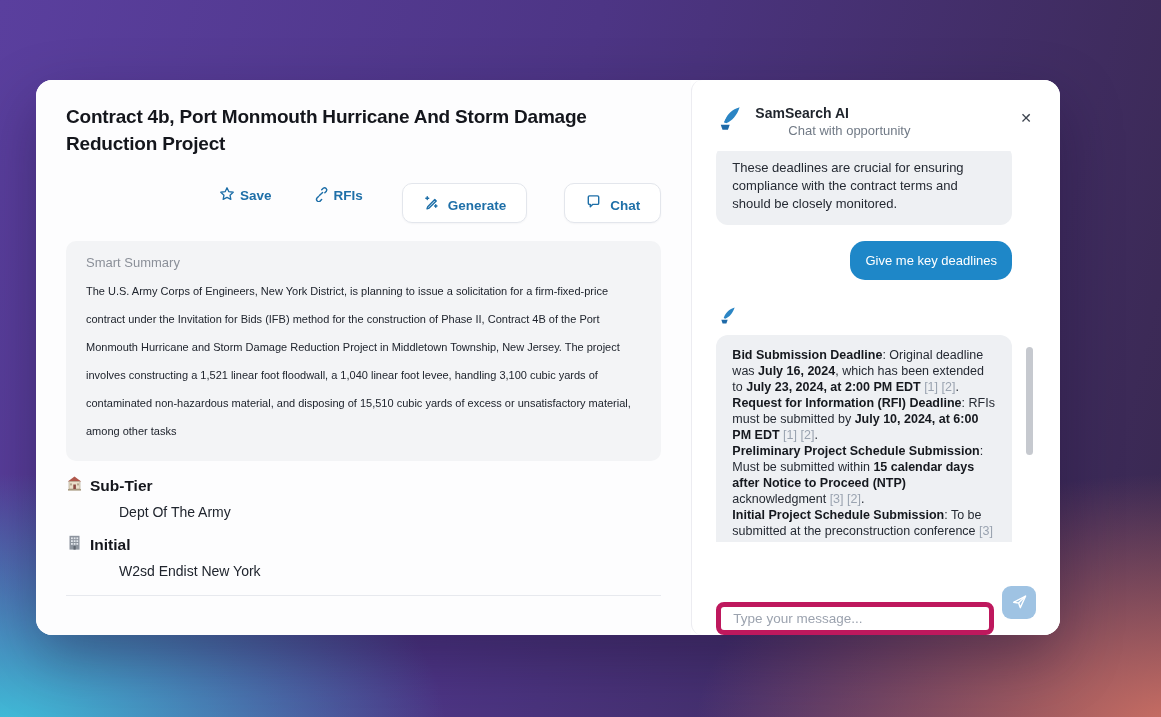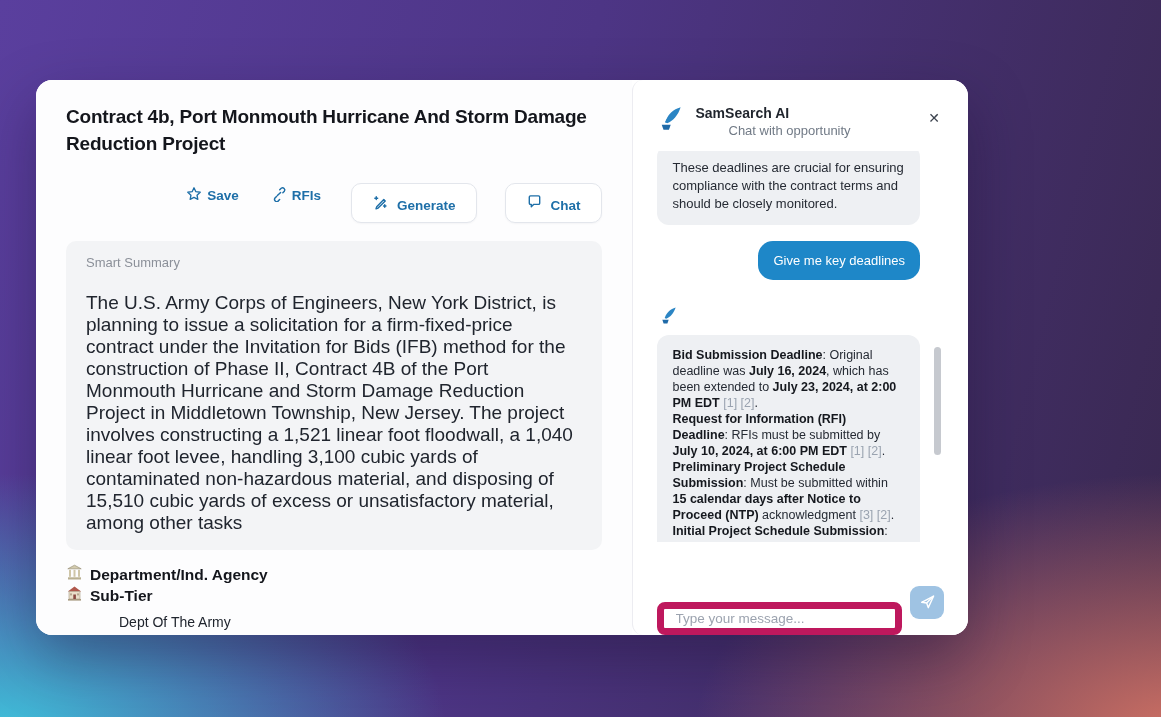--- a/index.html
+++ b/index.html
@@ -7,54 +7,54 @@
   body {
     font-family:"Liberation Sans","DejaVu Sans",sans-serif;
     background:
       radial-gradient(ellipse 62% 58% at 0% 102%, #3fc0da 0%, rgba(63,192,218,0) 62%),
       radial-gradient(ellipse 68% 58% at 102% 102%, #cf7164 0%, rgba(207,113,100,0) 62%),
       linear-gradient(104deg, #5a3f9e 0%, #4d3585 45%, #39284f 100%);
     position:relative;
   }
 
   .app-card {
-    position:absolute; left:36px; top:80px; width:932px; height:555px;
+    position:absolute; left:36px; top:80px; width:1024px; height:555px;
     background:#ffffff; border-radius:16px; overflow:hidden;
     box-shadow:0 24px 60px rgba(20,10,40,.35);
     display:flex;
   }
 
   
   .main-panel { width:697px; height:100%; background:#fdfdfe; padding:23px 30px 0 30px; }
   .opp-title {
     font-size:19px; font-weight:700; color:#14161c; line-height:27px;
     letter-spacing:-.2px; max-width:650px;
   }
   .actions-row {
-    margin-top:10px; display:flex; justify-content:flex-end; align-items:center; gap:28px;
+    margin-top:10px; display:flex; justify-content:flex-end; align-items:center; gap:37px;
   }
   .text-btn {
     display:inline-flex; align-items:center; gap:5px; background:none; border:none;
     color:#1e6fa8; font-size:13.5px; font-weight:600; cursor:pointer;
     font-family:inherit; padding:6px 2px;
   }
   .boxed-btn {
     display:inline-flex; align-items:flex-end; gap:8px; background:#fff;
     border:1px solid #e3e6ec; border-radius:10px; padding:9px 20px;
     color:#1e6fa8; font-size:13.5px; font-weight:600; cursor:pointer; font-family:inherit;
     box-shadow:0 1px 2px rgba(20,30,60,.04);
     margin-top:16px;
   }
   .icon-svg { display:inline-block; vertical-align:middle; }
 
   .summary-box {
     margin-top:18px; background:#f3f4f6; border-radius:10px; padding:14px 20px 16px 20px;
   }
-  .summary-label { color:#8b9099; font-size:13px; margin-bottom:22px; }
-  .summary-text { color:#20252e; font-size:19px; line-height:22px; }
+  .summary-label { color:#8b9099; font-size:13px; margin-bottom:7px; }
+  .summary-text { color:#20252e; font-size:11px; line-height:28px; }
 
   .fields { margin-top:14px; }
   .field-heading {
     display:flex; align-items:center; gap:7px;
     font-size:15.5px; font-weight:700; color:#14161c;
   }
   .field-value { margin:8px 0 14px 53px; font-size:14px; color:#20252e; }
   .h-divider { border:none; border-top:1px solid #e7e9ee; margin:16px 0 14px 0; }
 
   
@@ -90,21 +90,21 @@
   .b { font-weight:700; color:#15181e; }
   .cite { color:#9aa3b0; }
 
   .scroll-thumb {
     position:absolute; right:27px; top:267px; width:7px; height:108px;
     background:#c6c9cf; border-radius:4px; cursor:grab;
   }
 
   .input-row { margin-top:28px; display:flex; gap:8px; align-items:center; }
   .chat-input {
-    flex:1; height:33px; border:7px solid #be185d; border-radius:8px;
+    flex:1; height:33px; border:5px solid #be185d; border-radius:8px;
     padding:0 12px; font-size:13.5px; color:#333; font-family:inherit; background:#fff;
     outline:none;
     margin-top:32px;
   }
   .chat-input::placeholder { color:#9ca3af; }
   .send-btn {
     width:34px; height:33px; border:none; border-radius:9px; background:#9fc3e3;
     display:flex; align-items:center; justify-content:center; cursor:pointer;
   }
 </style>
@@ -158,32 +158,20 @@
       </button>
     </div>
 
     <div class="summary-box">
       <div class="summary-label">Smart Summary</div>
       <div class="summary-text">The U.S. Army Corps of Engineers, New York District, is planning to issue a solicitation for a firm-fixed-price contract under the Invitation for Bids (IFB) method for the construction of Phase II, Contract 4B of the Port Monmouth Hurricane and Storm Damage Reduction Project in Middletown Township, New Jersey. The project involves constructing a 1,521 linear foot floodwall, a 1,040 linear foot levee, handling 3,100 cubic yards of contaminated non-hazardous material, and disposing of 15,510 cubic yards of excess or unsatisfactory material, among other tasks</div>
     </div>
 
     <div class="fields">
 
-      <div class="field-heading">
-        <span class="icon-svg">
-          <svg width="17" height="17" viewBox="0 0 17 17">
-              <polygon points="8.5,1.2 15.2,4.8 1.8,4.8" fill="#d3cbae" stroke="#9a9178" stroke-width="0.7"></polygon>
-              <rect x="3" y="5.8" width="2" height="7" fill="#cfc6a8"></rect>
-              <rect x="7.5" y="5.8" width="2" height="7" fill="#cfc6a8"></rect>
-              <rect x="12" y="5.8" width="2" height="7" fill="#cfc6a8"></rect>
-              <rect x="2" y="13.3" width="13" height="2.2" fill="#b9b091"></rect>
-            </svg>
-        </span>
-        <span>Department/Ind. Agency</span>
-      </div>
 
       <div class="field-heading">
         <span class="icon-svg">
           <svg width="17" height="17" viewBox="0 0 17 17">
               <polygon points="8.5,1.5 15.2,6.5 1.8,6.5" fill="#b0584c"></polygon>
               <rect x="3" y="6.5" width="11" height="7.5" fill="#e9dfca" stroke="#a89a80" stroke-width="0.6"></rect>
               <rect x="7.3" y="9.5" width="2.6" height="4.5" fill="#8a4a42"></rect>
               <rect x="4.2" y="8.4" width="1.6" height="2" fill="#a89a80"></rect>
               <rect x="11.2" y="8.4" width="1.6" height="2" fill="#a89a80"></rect>
               <rect x="2" y="14" width="13" height="1.6" fill="#a89a80"></rect>

